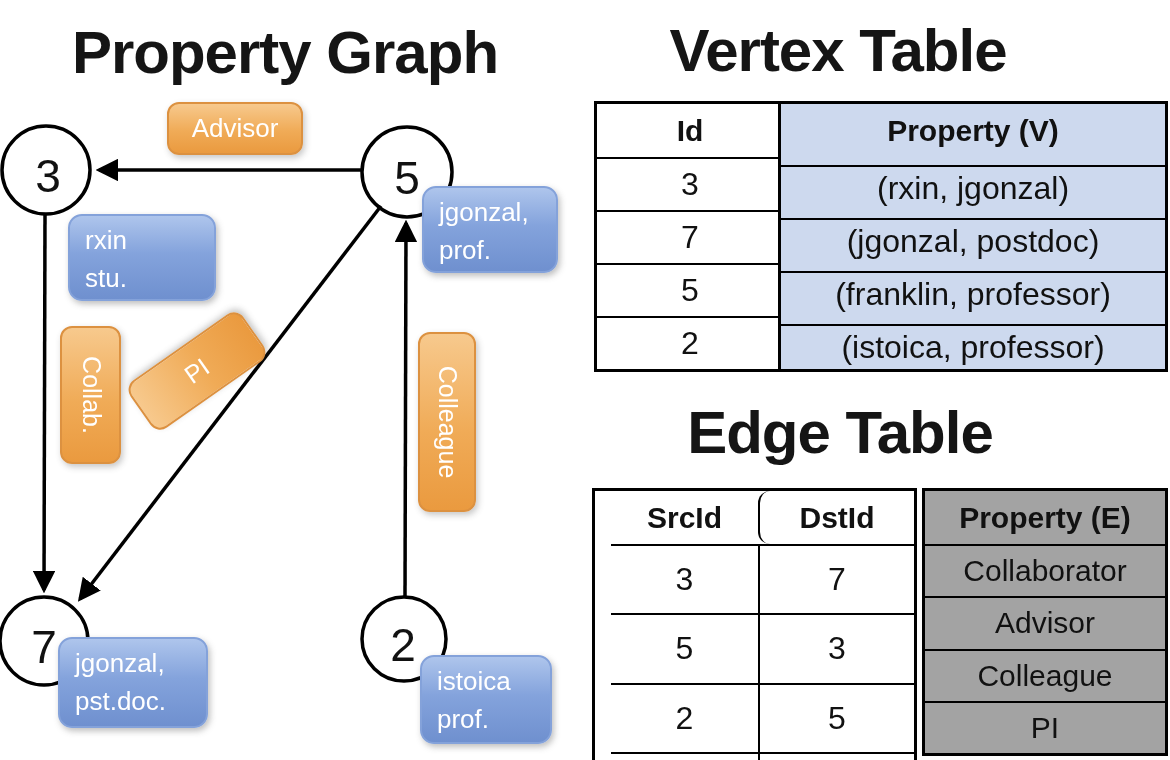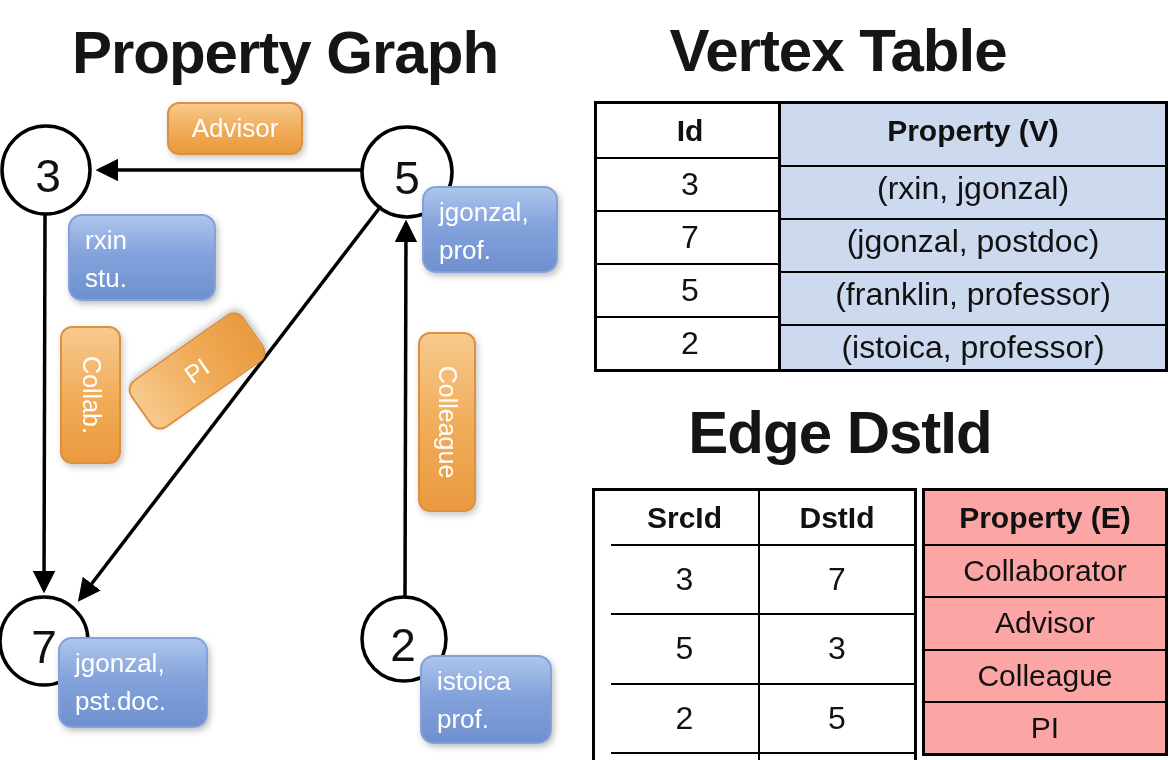--- a/index.html
+++ b/index.html
@@ -25,30 +25,30 @@
   .tbl{position:absolute;box-sizing:border-box;border:3px solid #000;background:#fff;
        display:flex;flex-direction:column;}
   .tbl .row{box-sizing:border-box;flex:1 1 0;border-top:2px solid #000;
             display:flex;align-items:center;justify-content:center;
             font-size:32px;font-weight:300;white-space:nowrap;}
   .tbl .row.hdr{border-top:none;flex:0 0 53px;font-weight:700;font-size:30px;}
   .tbl .row .cell{height:100%;box-sizing:border-box;display:flex;align-items:center;justify-content:center;}
   .tbl .row .cell.c2{border-left:2px solid #000;}
   .numcell{font-size:40px;font-weight:300;}
   .bluefill{background:#cdd9ee;gap:8px;}
-  .tanfill{background:#fca5a5;}
+  .tanfill{background:#a3a3a3;}
 </style>
 </head>
 <body>
 
 <div id="app">
 
   <div class="bigtitle" style="left:0;top:18px;width:570px;">Property Graph</div>
   <div class="bigtitle" style="left:588px;top:16px;width:500px;">Vertex Table</div>
-  <div class="bigtitle" style="left:590px;top:398px;width:500px;">Edge DstId</div>
+  <div class="bigtitle" style="left:590px;top:398px;width:500px;">Edge Table</div>
 
   <svg id="graph-svg" width="585" height="760" viewBox="0 0 585 760">
     <defs>
       <marker id="arrow" viewBox="0 0 10 10" refX="8.5" refY="5" markerWidth="6.5" markerHeight="6.5" orient="auto">
         <path d="M0,0 L10,5 L0,10 z" fill="#000"></path>
       </marker>
     </defs>
 
     <circle cx="46" cy="170" r="44" fill="#fff" stroke="#000" stroke-width="3.5"></circle>
     <circle cx="407" cy="172" r="45" fill="#fff" stroke="#000" stroke-width="3.5"></circle>
@@ -107,21 +107,21 @@
     <div class="row hdr">Property (V)</div>
     <div class="row">(rxin, jgonzal)</div>
     <div class="row">(jgonzal, postdoc)</div>
     <div class="row">(franklin, professor)</div>
     <div class="row">(istoica, professor)</div>
   </div>
 
   <div class="tbl" style="left:592px;top:488px;width:325px;height:336px;padding-left:16px;">
     <div class="row hdr">
       <div class="cell" style="width:147px;">SrcId</div>
-      <div class="cell c2" style="flex:1;">DstId</div>
+      <div class="cell c2" style="flex:1;border-radius:12px;">DstId</div>
     </div>
     <div class="row numcell">
       <div class="cell" style="width:147px;">3</div>
       <div class="cell c2" style="flex:1;">7</div>
     </div>
     <div class="row numcell">
       <div class="cell" style="width:147px;">5</div>
       <div class="cell c2" style="flex:1;">3</div>
     </div>
     <div class="row numcell">

